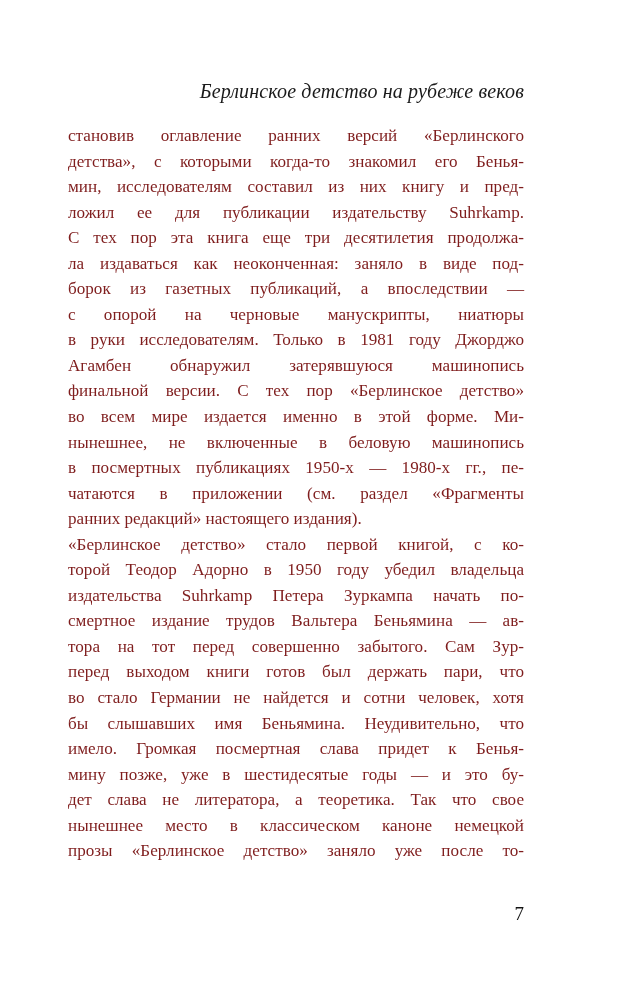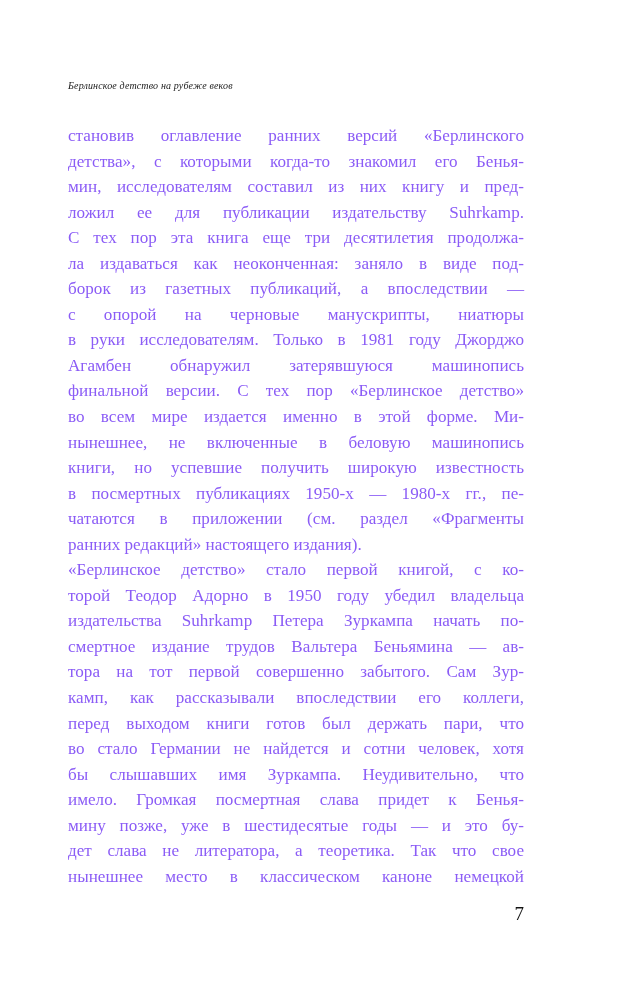--- a/index.html
+++ b/index.html
@@ -17,44 +17,44 @@
     color: #111111;
     -webkit-font-smoothing: antialiased;
   }
 
   
   .running-head {
     position: absolute;
     left: 68px;
     top: 80px;
     width: 456px;
-    text-align: left;
+    text-align: right;
     font-style: italic;
-    font-size: 10px;
+    font-size: 20px;
     letter-spacing: 0.15px;
     color: #1a1a1a;
     white-space: nowrap;
   }
 
   
   .text-block {
     position: absolute;
     left: 68px;
     top: 123px;
     width: 456px;
   }
 
   .para {
     margin: 0;
     text-indent: 0;
     font-size: 17.1px;
     line-height: 25.55px;
     text-align: justify;
     text-justify: inter-word;
-    color: #8b5cf6;
+    color: #7f1d1d;
     letter-spacing: 0.02px;
   }
 
   
   .line {
     display: block;
     text-align: justify;
     text-align-last: justify;
     white-space: pre;
   }
@@ -88,37 +88,36 @@
         <span class="line">ложил ее для публикации издательству Suhrkamp.</span>
         <span class="line">С тех пор эта книга еще три десятилетия продолжа-</span>
         <span class="line">ла издаваться как неоконченная: заняло в виде под-</span>
         <span class="line">борок из газетных публикаций, а впоследствии —</span>
         <span class="line">с опорой на черновые манускрипты, ниатюры</span>
         <span class="line">в руки исследователям. Только в 1981 году Джорджо</span>
         <span class="line">Агамбен обнаружил затерявшуюся машинопись</span>
         <span class="line">финальной версии. С тех пор «Берлинское детство»</span>
         <span class="line">во всем мире издается именно в этой форме. Ми-</span>
         <span class="line">нынешнее, не включенные в беловую машинопись</span>
-        <span class="line">книги, но успевшие получить широкую известность</span>
         <span class="line">в посмертных публикациях 1950-х — 1980-х гг., пе-</span>
         <span class="line">чатаются в приложении (см. раздел «Фрагменты</span>
         <span class="line last">ранних редакций» настоящего издания).</span>
       </p>
     <p class="para">
         <span class="line">«Берлинское детство» стало первой книгой, с ко-</span>
         <span class="line">торой Теодор Адорно в 1950 году убедил владельца</span>
         <span class="line">издательства Suhrkamp Петера Зуркампа начать по-</span>
         <span class="line">смертное издание трудов Вальтера Беньямина — ав-</span>
-        <span class="line">тора на тот первой совершенно забытого. Сам Зур-</span>
-        <span class="line">камп, как рассказывали впоследствии его коллеги,</span>
+        <span class="line">тора на тот перед совершенно забытого. Сам Зур-</span>
         <span class="line">перед выходом книги готов был держать пари, что</span>
         <span class="line">во стало Германии не найдется и сотни человек, хотя</span>
-        <span class="line">бы слышавших имя Зуркампа. Неудивительно, что</span>
+        <span class="line">бы слышавших имя Беньямина. Неудивительно, что</span>
         <span class="line">имело. Громкая посмертная слава придет к Бенья-</span>
         <span class="line">мину позже, уже в шестидесятые годы — и это бу-</span>
         <span class="line">дет слава не литератора, а теоретика. Так что свое</span>
         <span class="line">нынешнее место в классическом каноне немецкой</span>
+        <span class="line">прозы «Берлинское детство» заняло уже после то-</span>
       </p>
   </div>
 
   <div class="folio">7</div>
 
 </div>
 
 </body></html>

